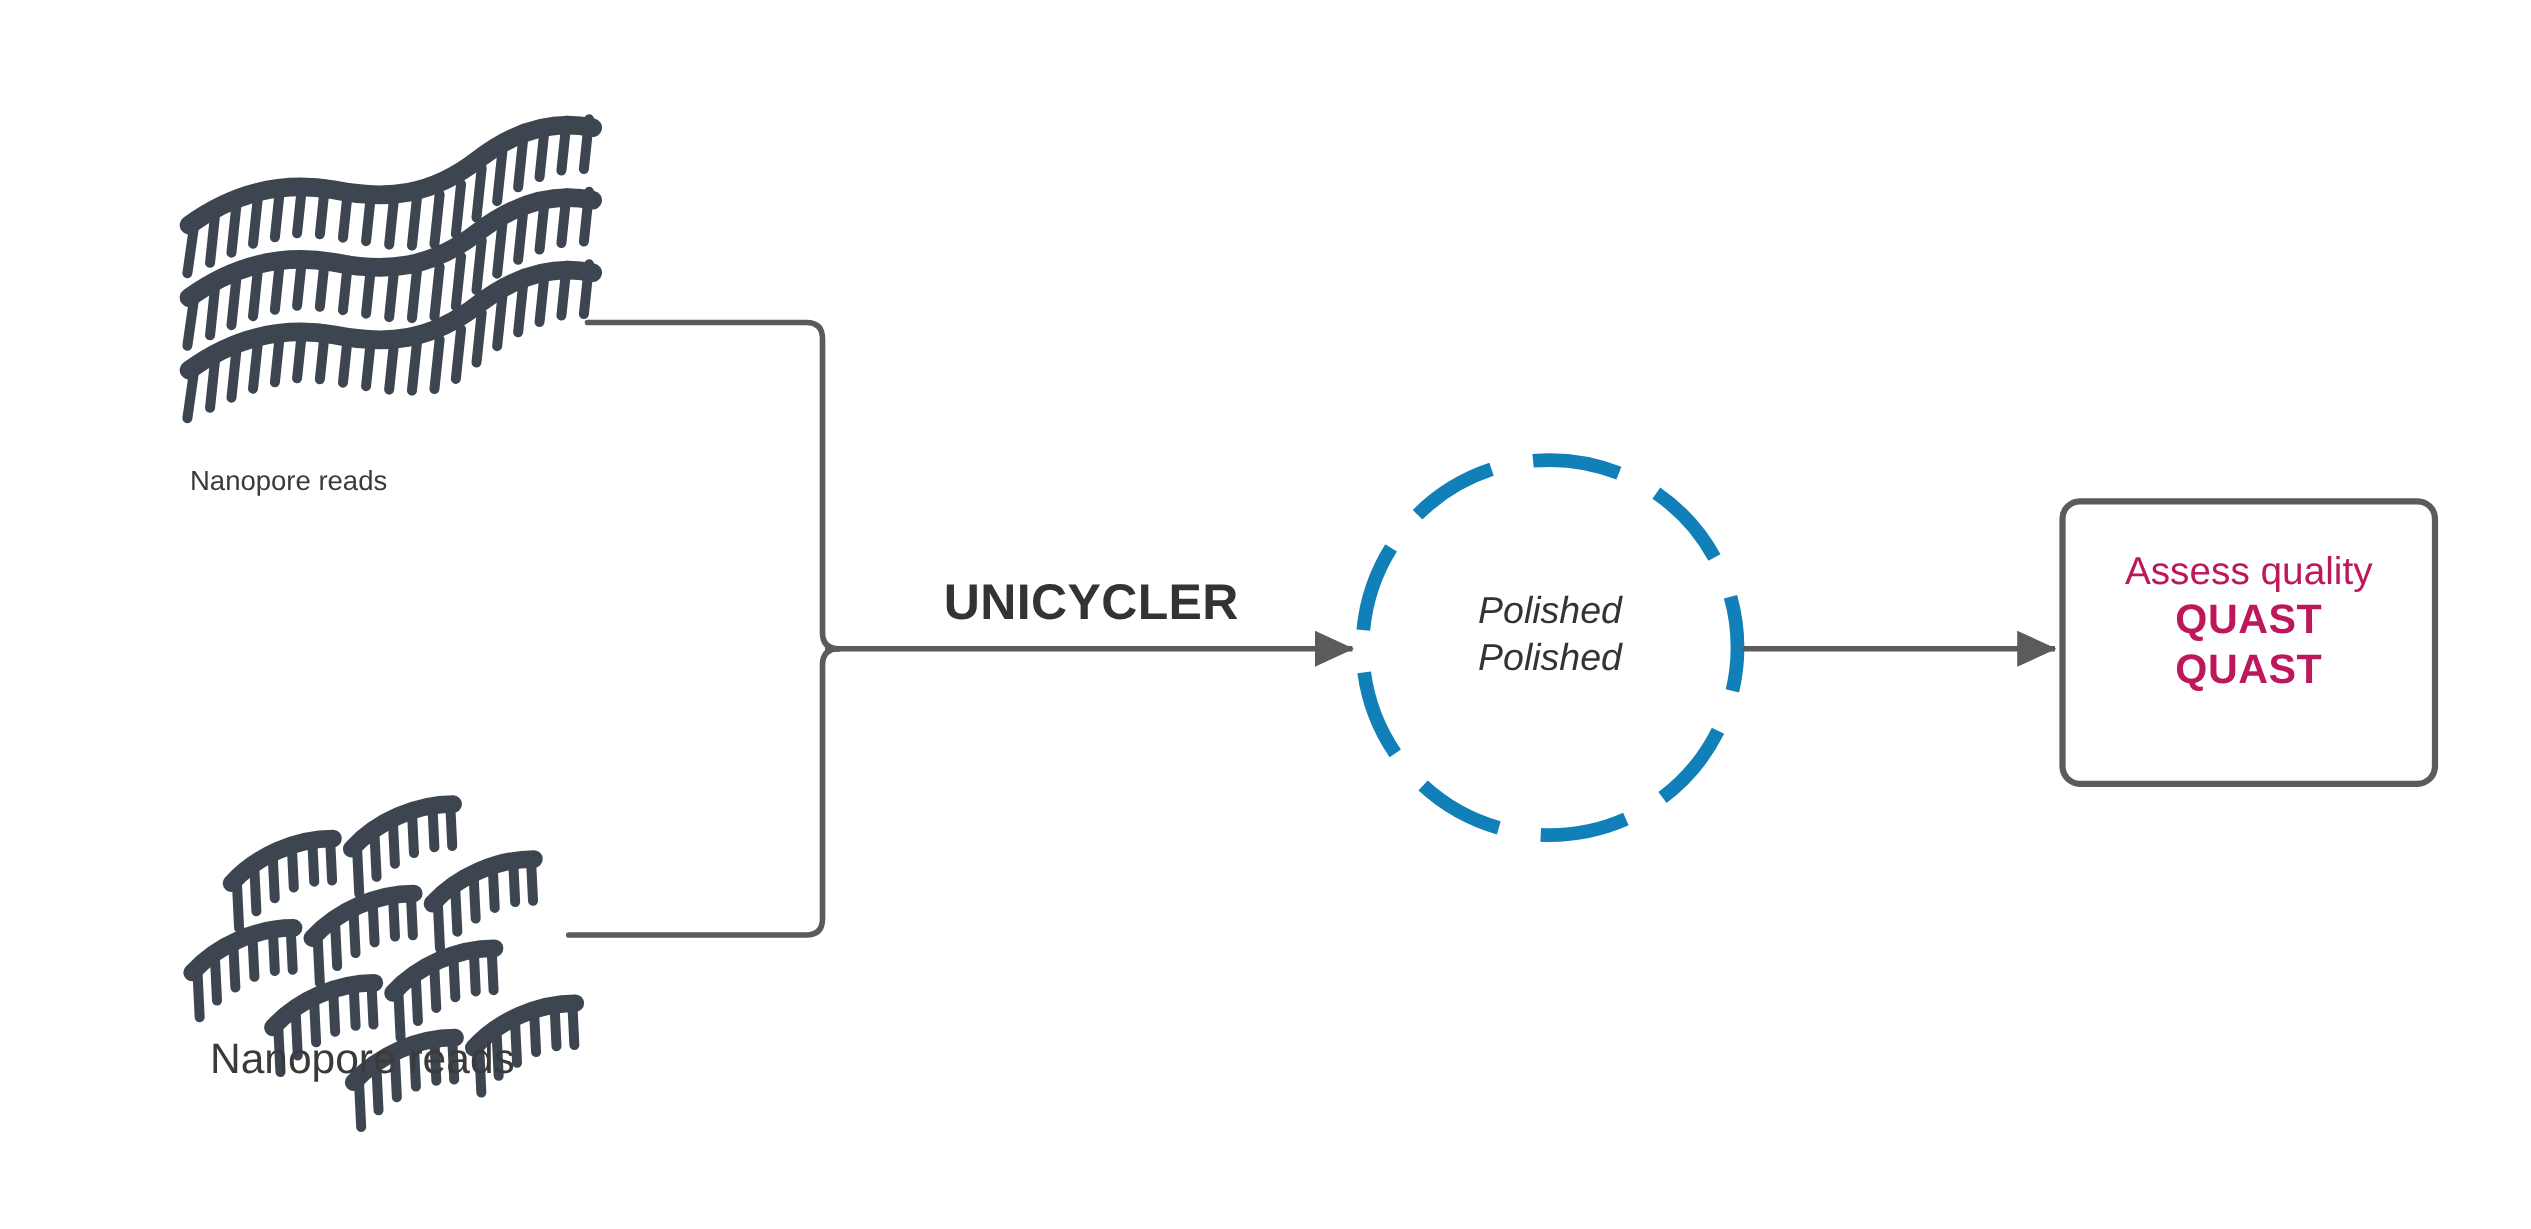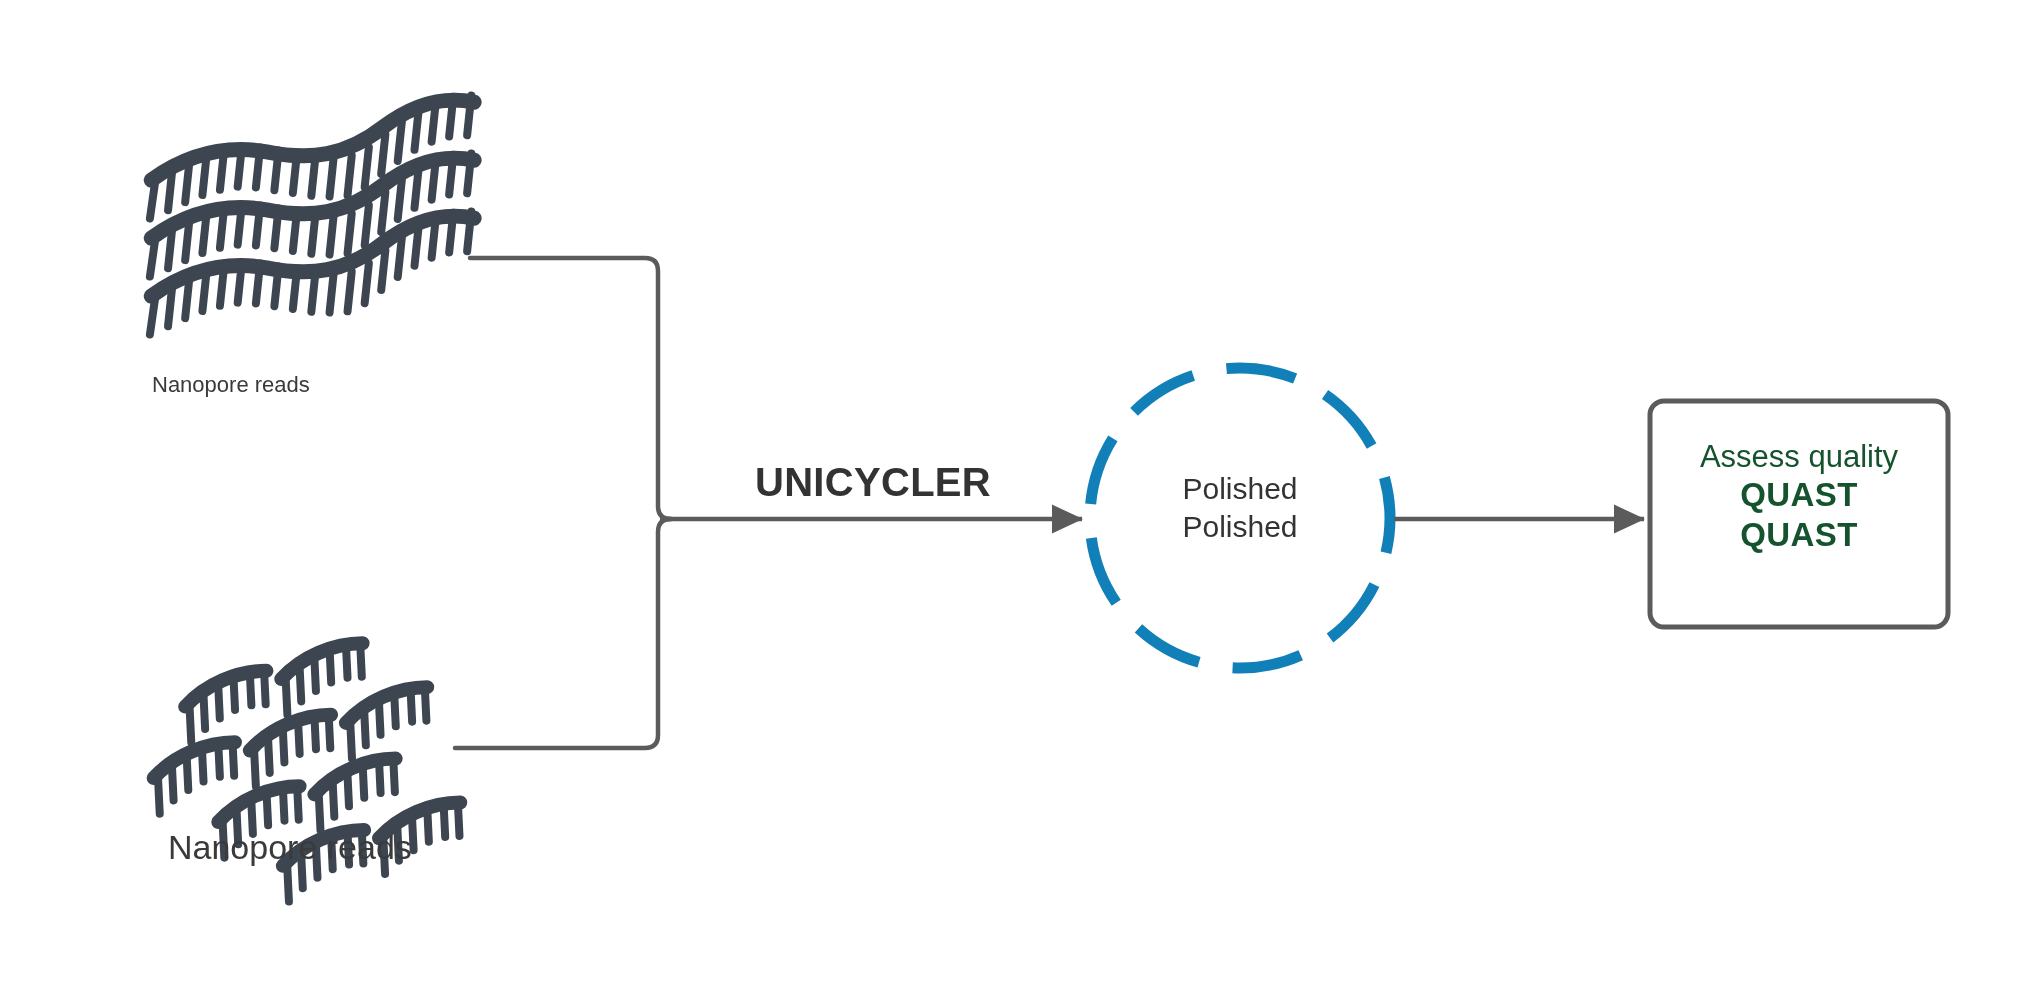--- a/index.html
+++ b/index.html
@@ -53,28 +53,29 @@
   }
   #assembly-text {
     position: absolute;
     left: 1090px;
     top: 470px;
     width: 300px;
     text-align: center;
     font-size: 30px;
     color: #333333;
     line-height: 1.28;
+    font-style: italic;
   }
   #assess-box-text {
     position: absolute;
     left: 1648px;
     top: 438px;
     width: 302px;
     text-align: center;
-    color: #14532d;
+    color: #be185d;
     line-height: 1.2;
   }
   #assess-box-text .line-normal {
     display: block;
     font-size: 31px;
     font-weight: normal;
   }
   #assess-box-text .line-bold {
     display: block;
     font-size: 33px;

